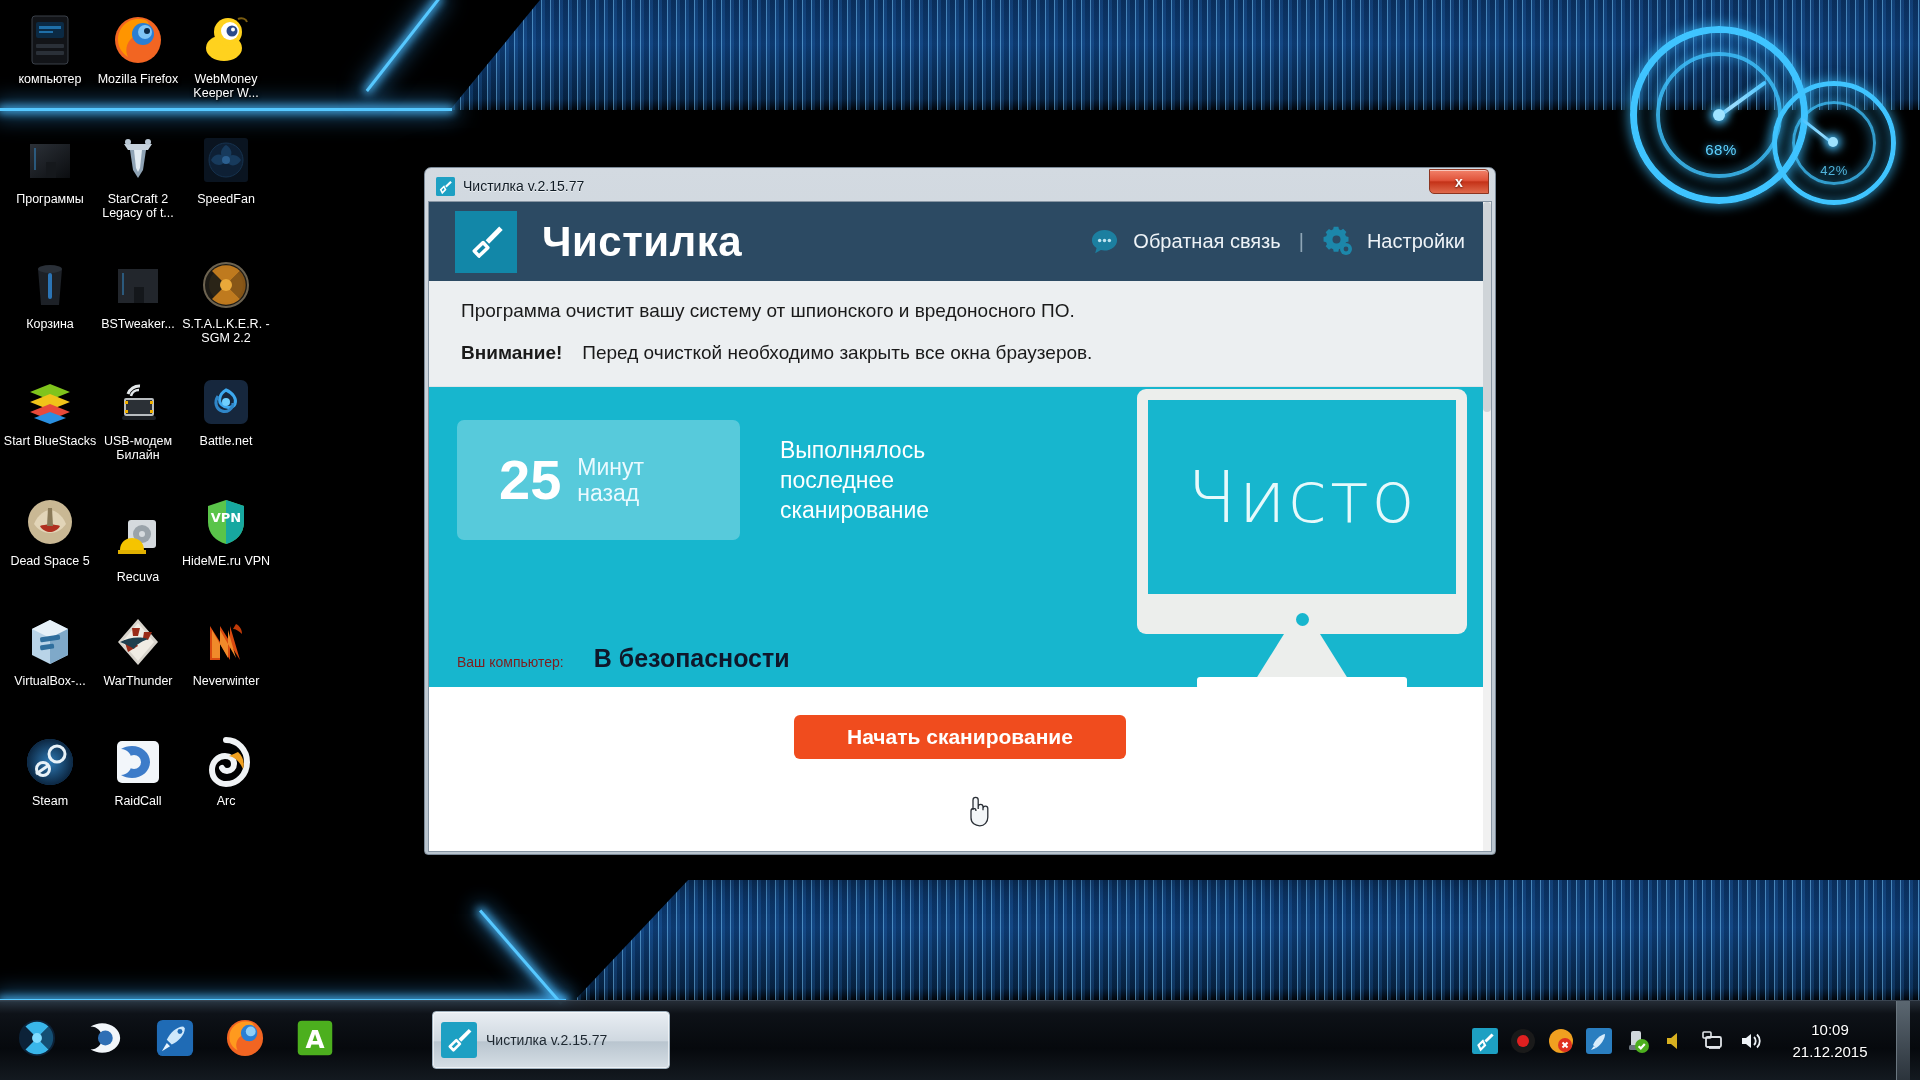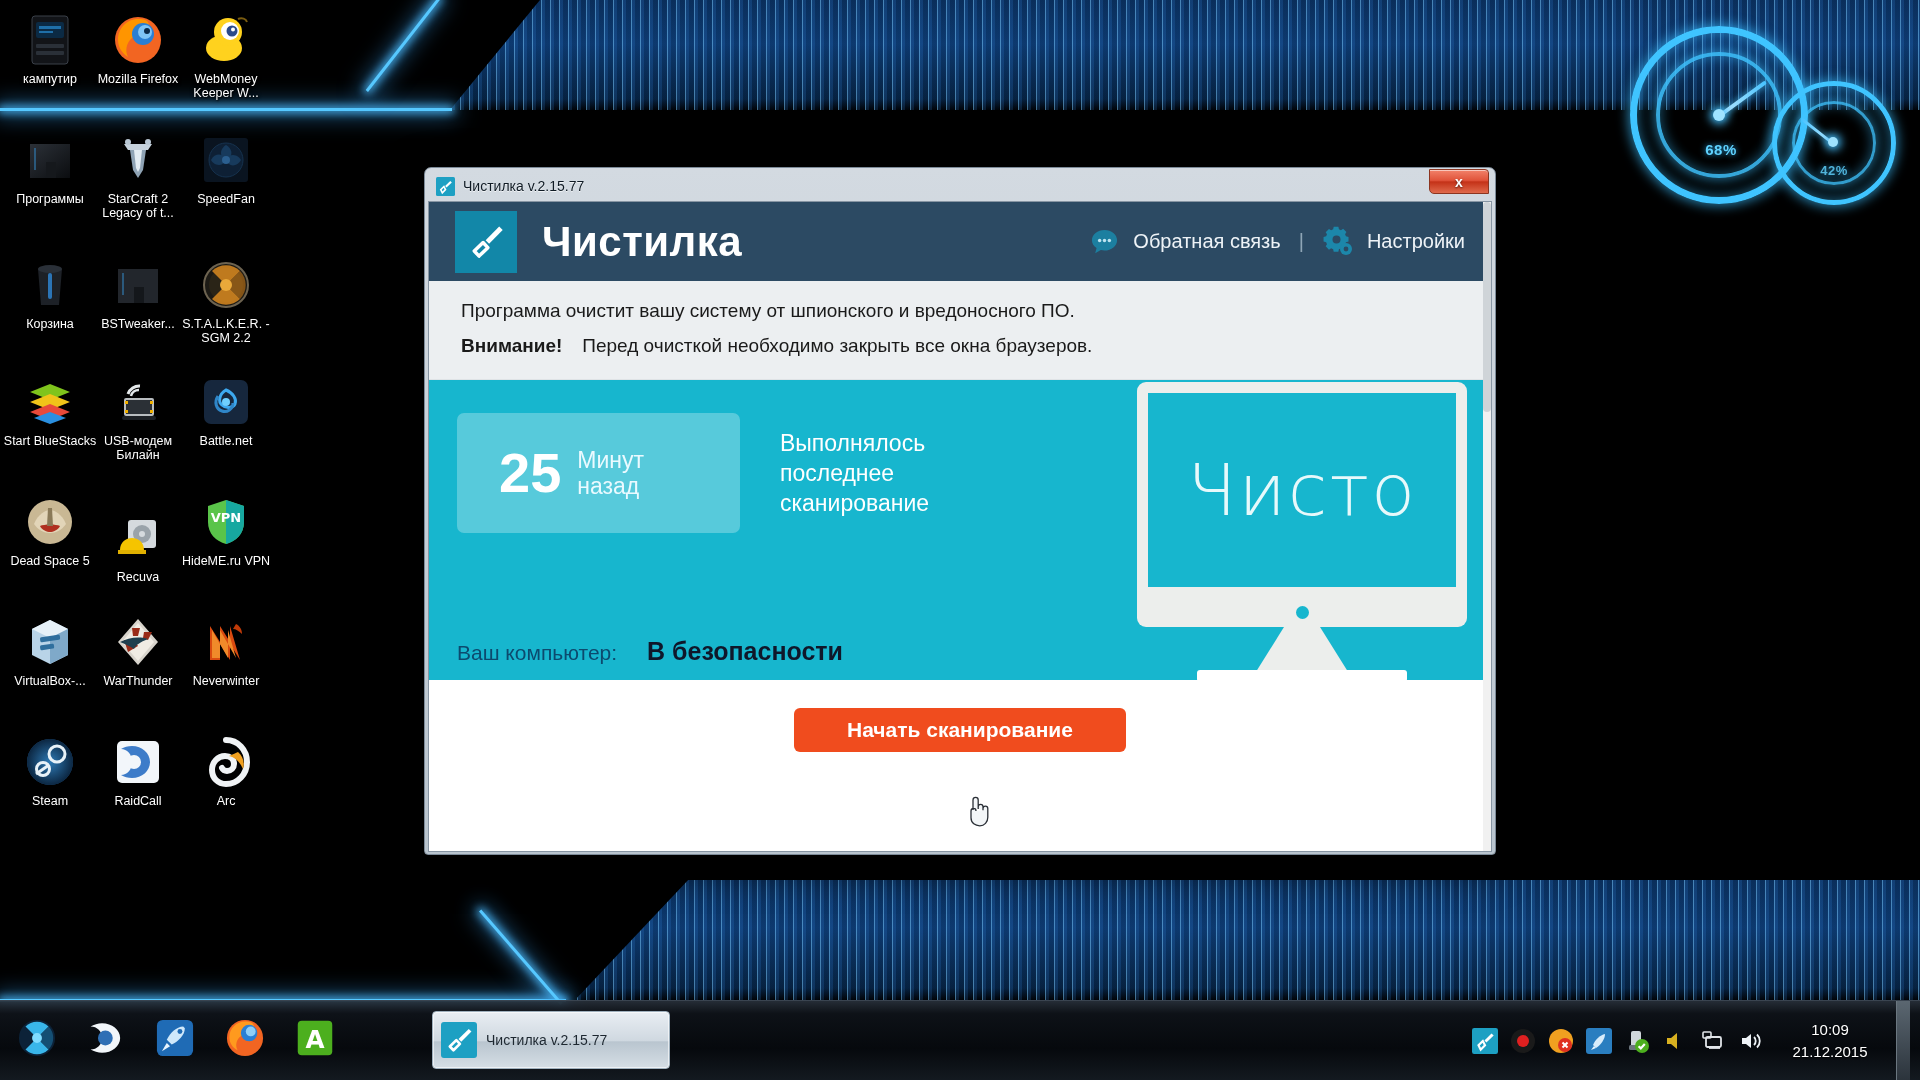--- a/index.html
+++ b/index.html
@@ -35,21 +35,21 @@
     position:absolute; left:0; bottom:80px; width:690px; height:122px; background:#000;
     clip-path: polygon(0 0, 690px 0, 575px 122px, 0 122px);
   }
   .glowline { position:absolute; background:#56c8ff; box-shadow:0 0 9px 2px #49b6f6, 0 0 22px 5px rgba(60,170,255,.55); }
   .gl-top-h { left:0; top:108px; width:452px; height:3px; }
   .gl-top-d { left:438px; top:-2px; width:3px; height:118px; transform-origin: top center; transform: rotate(38deg); }
   .gl-bot-h { left:0; bottom:78px; width:566px; height:3px; }
   .gl-bot-d { left:560px; bottom:76px; width:3px; height:124px; transform-origin: bottom center; transform: rotate(-41deg); }
 
   
-  .gauge-widget { position:absolute; right:8px; top:18px; width:300px; height:205px;font-weight:bold; }
+  .gauge-widget { position:absolute; right:8px; top:18px; width:300px; height:205px; }
   .gauge { position:absolute; border-radius:50%; }
   .ring { position:absolute; border-radius:50%; border-style:solid; border-color:#3fc4ff;
           box-shadow: 0 0 12px 2px rgba(60,190,255,.65), inset 0 0 12px 2px rgba(60,190,255,.45); }
   .gtxt { position:absolute; color:#5fd2ff; font-size:15px; letter-spacing:.5px; text-shadow:0 0 6px #2aa8e8; }
   .needle { position:absolute; background:linear-gradient(90deg,#bfeaff,#46c2ff); border-radius:2px;
             box-shadow:0 0 7px #49c4ff; transform-origin: left center; }
   .hub { position:absolute; width:12px; height:12px; border-radius:50%; background:#9fe3ff; box-shadow:0 0 10px 3px #45c0ff; }
 
   
   .icons { position:absolute; left:0; top:12px; width:320px; }
@@ -89,32 +89,32 @@
   .app-header { height:79px; background:#2c4a63; display:flex; align-items:center; padding:4px 26px;gap:8px; }
   .logo-sq { width:62px; height:62px; background:#1287a8; display:flex; align-items:center; justify-content:center; flex:0 0 auto; }
   .app-name { color:#fff; font-size:42px; font-weight:bold; margin-left:17px; letter-spacing:.5px; }
   .hdr-right { margin-left:auto; display:flex; align-items:center; }
   .hdr-link { display:flex; align-items:center; color:#eef3f7; font-size:20px; }
   .hdr-link .lbl { margin-left:13px; }
   .hdr-sep { color:#8fa6b7; font-size:20px; margin:0 18px; }
 
   .notice { background:#eceff1; padding:17px 32px 20px; border-bottom:1px solid #dfe3e6; }
   .notice-l1 { font-size:19px; color:#1a1a1a; line-height:26px; }
-  .notice-l2 { font-size:19px; color:#1a1a1a; line-height:26px; margin-top:9px; }
+  .notice-l2 { font-size:19px; color:#1a1a1a; line-height:26px; margin-top:16px; }
   .notice-l2 b { font-weight:bold; }
   .notice-l2 .gap { display:inline-block; width:20px; }
 
   .panel { background:#17b6ce; height:300px; position:relative; padding:33px 0 0 28px; }
   .stat-box { width:283px; height:120px; background:rgba(255,255,255,.28); border-radius:7px;
     display:flex; align-items:center; padding-left:42px; }
   .stat-num { color:#fff; font-size:56px; font-weight:bold; line-height:1; }
   .stat-unit { color:#eafaff; font-size:23px; line-height:26px; margin-left:16px; }
   .stat-caption { position:absolute; left:351px; top:48px; color:#fff; font-size:23px; line-height:30px; }
   .safe-row { position:absolute; left:28px; top:257px; display:flex; align-items:baseline; }
-  .safe-label { color:#0c4a6e; font-size:21px; }
+  .safe-label { color:#7f1d1d; font-size:14px; }
   .safe-value { color:#0f172a; font-size:25px; font-weight:bold; margin-left:30px; }
 
   .monitor { position:absolute; right:24px; top:2px; width:330px; height:296px; }
   .mon-frame { position:absolute; left:0; top:0; width:330px; height:245px; background:#eceeec; border-radius:9px; }
   .mon-screen { position:absolute; left:11px; top:11px; width:308px; height:194px; background:#17b6ce;
     display:flex; align-items:center; justify-content:center; }
   .mon-word { color:#e7f9fb; font-size:72px; letter-spacing:2px; font-family:"DejaVu Sans", sans-serif; font-weight:300; }
   .mon-dot { position:absolute; left:50%; top:224px; width:13px; height:13px; margin-left:-6px; border-radius:50%; background:#17b6ce; }
   .mon-neck { position:absolute; left:50%; top:245px; margin-left:-48px; width:96px; height:48px; background:#eceeec;
     clip-path: polygon(30px 0, 66px 0, 96px 48px, 0 48px); }
@@ -170,21 +170,21 @@
       <span class="icon-img">
         <svg width="56" height="56" viewBox="0 0 56 56">
             <rect x="10" y="4" width="36" height="48" rx="3" fill="#121418" stroke="#3a4049"></rect>
             <rect x="14" y="10" width="28" height="16" rx="2" fill="#0b2a44"></rect>
             <rect x="17" y="14" width="22" height="3" fill="#1f6fa8"></rect>
             <rect x="17" y="19" width="14" height="2" fill="#1f6fa8"></rect>
             <rect x="14" y="32" width="28" height="4" rx="1" fill="#2a3038"></rect>
             <rect x="14" y="39" width="28" height="4" rx="1" fill="#2a3038"></rect>
           </svg>
       </span>
-      <div class="icon-label">кампутир</div>
+      <div class="icon-label">компьютер</div>
     </div>
 
     <div class="icon-cell" style="left:88px; top:0px;">
       <span class="icon-img">
         <svg width="56" height="56" viewBox="0 0 56 56">
             <circle cx="28" cy="28" r="23" fill="#f26522"></circle>
             <path d="M28 7c-11 0-20 9-20 21 0 7 4 13 10 17-3-6-2-14 4-19 5-4 12-3 16-8 2-3 1-7-1-9-3-2-6-2-9-2z" fill="#ff9500"></path>
             <circle cx="33" cy="22" r="11" fill="#2a7fd4"></circle>
             <circle cx="35" cy="20" r="7" fill="#7fc4f5"></circle>
             <circle cx="37" cy="19" r="3" fill="#0d2b4a"></circle>

